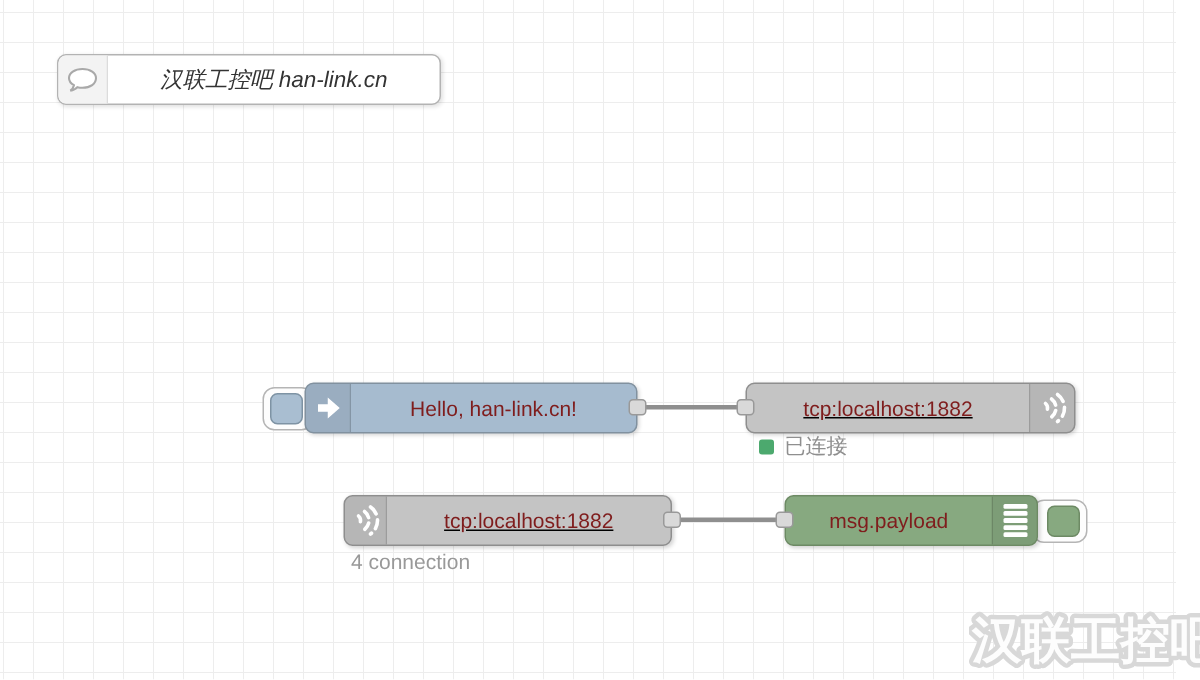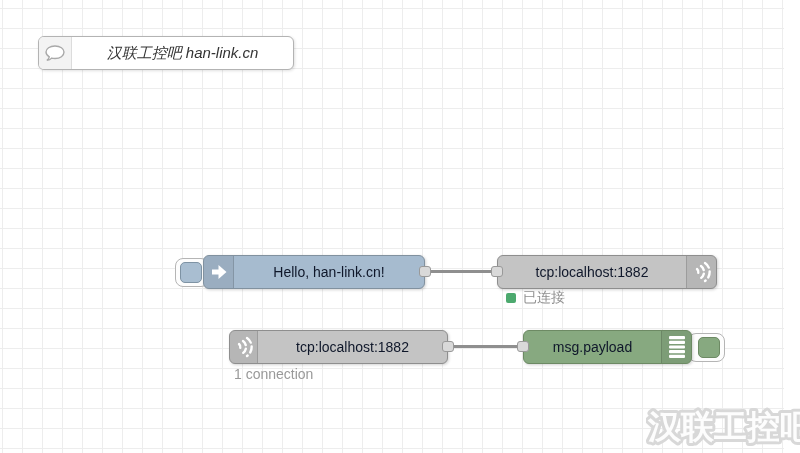--- a/index.html
+++ b/index.html
@@ -20,21 +20,21 @@
   .right-gutter{position:absolute;top:0;right:0;width:16px;height:100%;background:#fff;z-index:5;}
 
   
   .node{
     position:absolute;height:34px;border-radius:6px;
     border:1px solid #8a8a8a;box-sizing:border-box;
     display:flex;align-items:center;z-index:2;
     box-shadow:1px 1px 3px rgba(0,0,0,0.18);
   }
   .node .label{
-    flex:1;text-align:center;font-size:14px;color:#0f172a;
+    flex:1;text-align:center;font-size:14px;color:#7f1d1d;
     white-space:nowrap;overflow:hidden;padding:0 6px;
   }
   .icon-strip{
     height:100%;display:flex;align-items:center;justify-content:center;
     background:rgba(0,0,0,0.07);box-sizing:border-box;flex:0 0 auto;
   }
   .icon-strip.left{width:30px;border-right:1px solid rgba(0,0,0,0.14);border-radius:5px 0 0 5px;}
   .icon-strip.right{width:30px;border-left:1px solid rgba(0,0,0,0.14);border-radius:0 5px 5px 0;}
 
   .port{
@@ -52,21 +52,21 @@
     box-shadow:1px 1px 3px rgba(0,0,0,0.12);
   }
   .comment .iconbox{
     width:32px;height:100%;background:#f3f3f3;border-right:1px solid #dcdcdc;
     border-radius:5px 0 0 5px;display:flex;align-items:center;justify-content:center;flex:0 0 auto;
   }
   .comment .label{font-style:italic;font-size:15px;color:#333;}
 
   
   .inject{background:#a6bbcf;border-color:#81919f;}
-  .tcp{background:#c4c4c4;border-color:#8e8e8e;}
+  .tcp{background:#c4c4c4;border-color:#8e8e8e;text-decoration:underline;}
   .debug{background:#87a980;border-color:#6d8a64;align-items:center;}
 
   
   .side-btn{
     position:absolute;height:29px;border-radius:8px;background:#fdfdfd;
     border:1px solid #b5b5b5;box-sizing:border-box;z-index:1;
     display:flex;align-items:center;
   }
   .side-btn .btn-inner{
     width:22px;height:21px;border-radius:5px;box-sizing:border-box;margin:0 4px;
@@ -137,21 +137,21 @@
         <path d="M5 10 a4 4 0 0 1 0 6" stroke-dasharray="4 3"></path>
         <path d="M9 7 a7.5 7.5 0 0 1 0 12" stroke-dasharray="5 3.5"></path>
         <path d="M13 4 a11 11 0 0 1 0 18" stroke-dasharray="6 4"></path>
       </svg>
     </span>
     <span class="label">tcp:localhost:1882</span>
     <span class="port out"></span>
   </div>
 
   <div class="status" style="left:234px;top:366px;">
-    <span class="status-text" style="color:#999;">1 connection</span>
+    <span class="status-text" style="color:#999;">4 connection</span>
   </div>
 
   <div class="side-btn" style="left:688px;top:333px;width:37px;justify-content:flex-end;">
     <div class="btn-inner green"></div>
   </div>
 
   <div class="node debug" style="left:523px;top:330px;width:169px;">
     <span class="port in"></span>
     <span class="label">msg.payload</span>
     <span class="icon-strip right">

